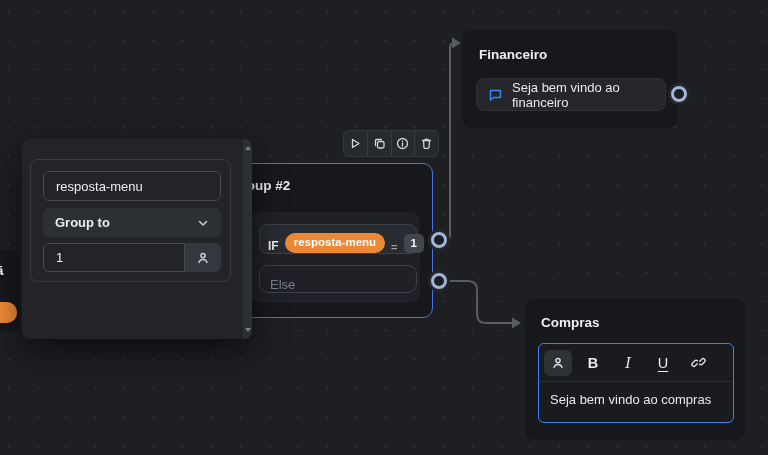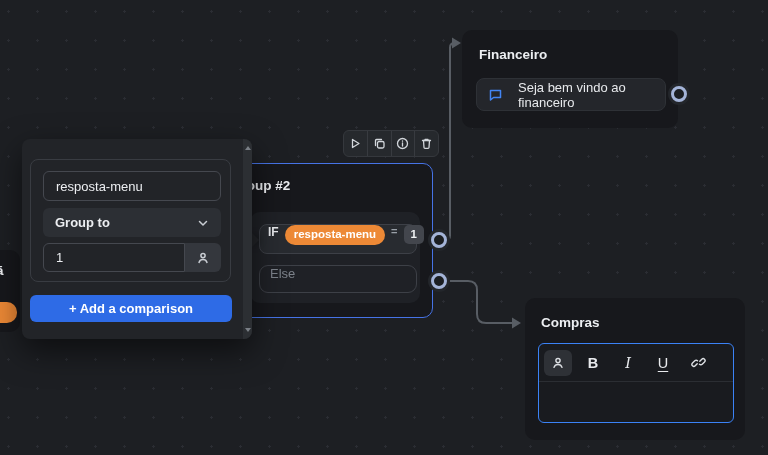--- a/index.html
+++ b/index.html
@@ -19,21 +19,21 @@
     position:absolute;background:#17181c;border-radius:10px;z-index:3;
     color:#e9ebee;
   }
   .node-title{font-size:13.5px;font-weight:700;color:#eceef1;}
   
   .fin{left:462px;top:30px;width:216px;height:98px;}
   .fin .node-title{position:absolute;left:17px;top:17px;}
   .fin-block{
     position:absolute;left:14px;top:48px;width:190px;height:33px;
     background:#24262b;border:1px solid #2e3136;border-radius:8px;
-    display:flex;align-items:center;gap:15px;padding:0 11px;box-sizing:border-box;
+    display:flex;align-items:center;gap:9px;padding:0 11px;box-sizing:border-box;
     font-size:13px;color:#e7e9ec;
   }
   
   .port{
     position:absolute;width:10px;height:10px;border-radius:50%;
     background:#1b1e22;border:3px solid #a4b4d8;box-shadow:0 0 0 3px #23262b;
     z-index:6;
   }
   
   .gtoolbar{
@@ -49,21 +49,21 @@
     left:214px;top:163px;width:219px;height:155px;
     border:1.5px solid #4673e6;box-sizing:border-box;z-index:3;
   }
   .group .node-title{position:absolute;left:16px;top:14px;}
   .group-body{
     position:absolute;left:35px;top:48px;width:170px;height:91px;
     background:#1f2126;border-radius:10px;
   }
   .cond-row{
     position:absolute;left:9px;width:158px;height:30px;box-sizing:border-box;
-    border:1px solid #3d4047;border-radius:8px;display:flex;align-items:flex-start;
+    border:1px solid #3d4047;border-radius:8px;display:flex;align-items:flex-end;
   }
   .row-if{top:12px;background:#282b30;padding:0 8px;gap:6px;}
   .row-else{top:53px;height:28px;padding:0 10px;color:#7c828a;font-size:13px;border-radius:9px;}
   .if-label{font-size:12px;font-weight:700;color:#e9ebee;}
   .var-pill{
     background:#ED8936;color:#fff;font-size:11.5px;font-weight:700;
     border-radius:10px;padding:3px 9px;line-height:1.2;white-space:nowrap;
   }
   .eq{color:#9aa0a8;font-size:11px;font-weight:700;}
   .val-pill{
@@ -243,20 +243,21 @@
       <div class="ed-btn ed-u">U</div>
       <div class="ed-btn">
         <span style="display:flex;">
           <svg width="15" height="15" viewBox="0 0 15 15">
               <path d="M6.2 8.8 l-2 2 a1.9 1.9 0 0 1 -2.7 -2.7 l2.3 -2.3 a1.9 1.9 0 0 1 2.7 0"></path>
               <path d="M8.8 6.2 l2 -2 a1.9 1.9 0 0 1 2.7 2.7 l-2.3 2.3 a1.9 1.9 0 0 1 -2.7 0"></path>
             </svg>
         </span>
       </div>
     </div>
+    <div class="editor-text">Seja bem vindo ao compras</div>
   </div>
 </div>
 
 <div class="node leftnode">
   <div class="frag-title">opçã</div>
   <div class="frag-pill">osta</div>
 </div>
 
 <div class="pop-arrow"></div>
 
@@ -280,18 +281,17 @@
       <div class="var-btn">
         <span style="display:flex;">
           <svg width="14" height="14" viewBox="0 0 14 14">
               <circle cx="7" cy="4.6" r="2.1"></circle>
               <path d="M3 11.4 a4.2 4.2 0 0 1 8 0"></path>
             </svg>
         </span>
       </div>
     </div>
   </div>
-  <button class="add-btn">+ Add a comparison</button>
   <div class="pop-scroll">
     <div class="scroll-up"></div>
     <div class="scroll-down"></div>
   </div>
 </div>
 
 </body></html>

